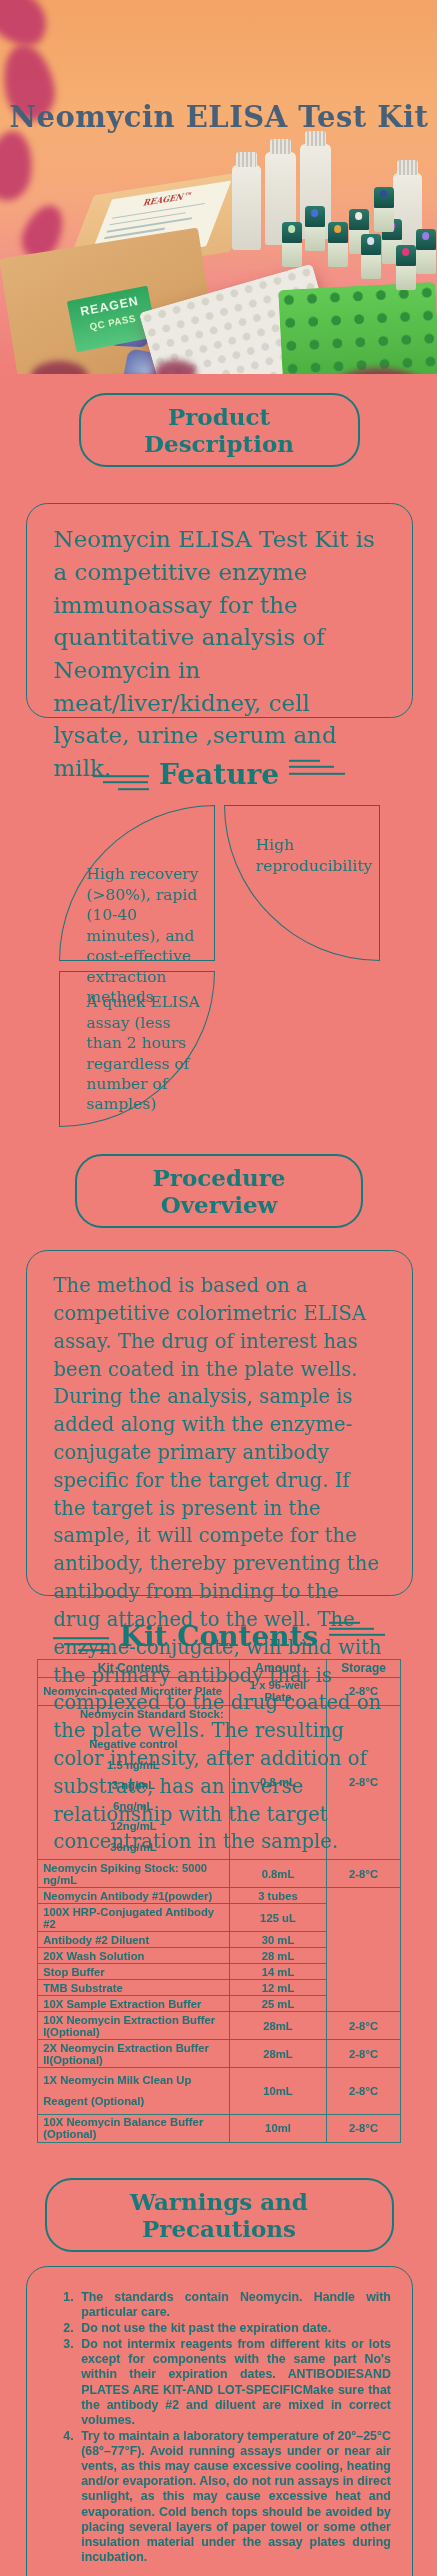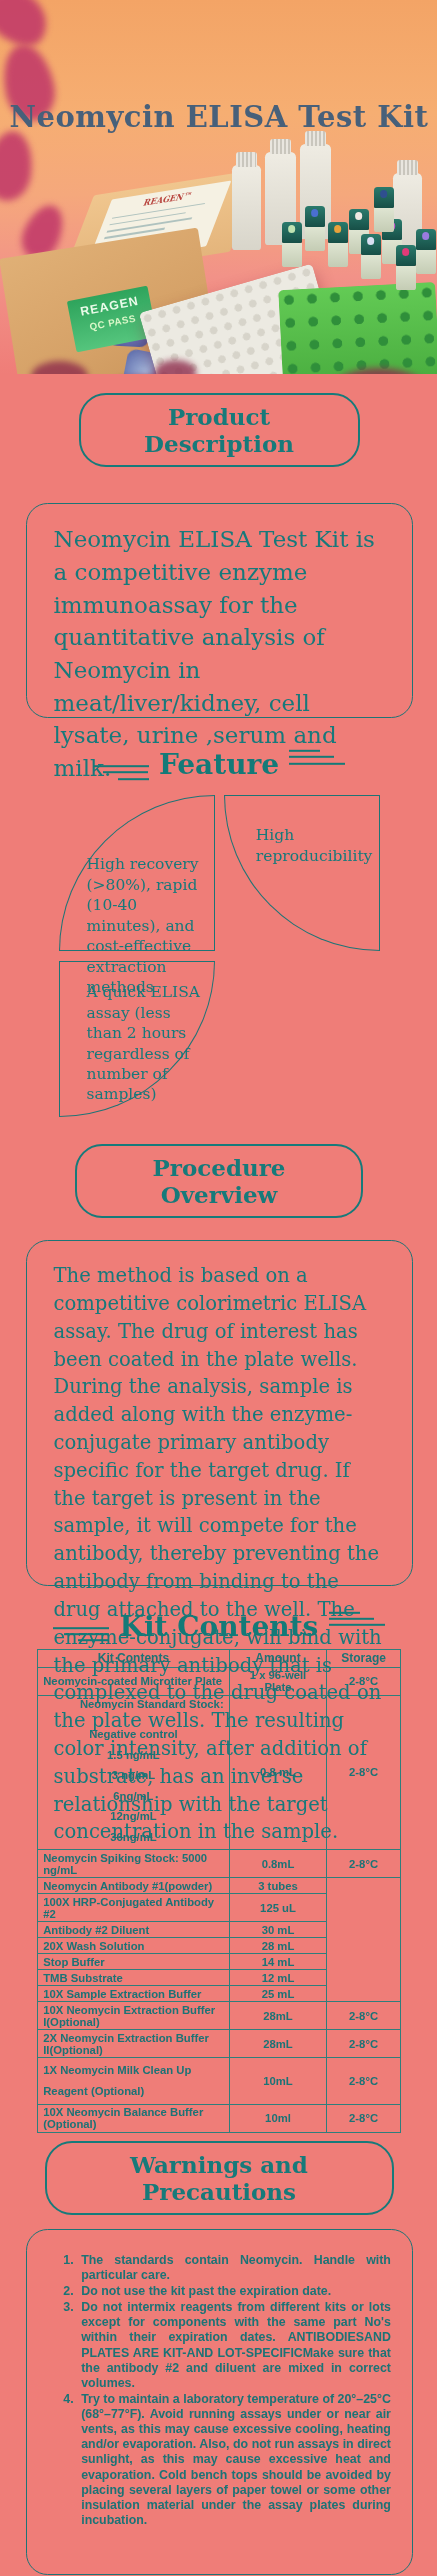--- a/index.html
+++ b/index.html
@@ -197,21 +197,21 @@
     <span class="mound" style="left:325px;top:368px;width:108px;height:59px;"></span>
   </div>
 </div>
 
 <div class="pill" style="width:246px;margin-top:18.5px;">Product Description</div>
 
 <div class="roundbox serifbody" style="margin-top:36px;height:215px;padding:19.6px 27px;font-size:23px;line-height:1.42;">
   <span>Neomycin ELISA Test Kit is a competitive enzyme immunoassay for the quantitative analysis of Neomycin in meat/liver/kidney, cell lysate, urine ,serum and milk.</span>
 </div>
 
-<div class="heading" style="margin-top:30px;">
+<div class="heading" style="margin-top:40px;">
   <span class="deco left">
       <i style="width:56px;"></i>
       <i style="width:45px;margin-left:10.3px;"></i>
       <i style="width:31px;margin-left:25px;"></i>
     </span>
   <span>Feature</span>
   <span class="deco right">
       <i style="width:31px;"></i>
       <i style="width:45px;"></i>
       <i style="width:56px;"></i>
@@ -321,21 +321,21 @@
     <td class="cstor">2-8°C</td>
   </tr>
   <tr>
     <td class="cname">10X Neomycin Balance Buffer (Optional)</td>
     <td class="camt">10ml</td>
     <td class="cstor">2-8°C</td>
   </tr>
 </tbody>
   </table>
 
-<div class="pill" style="width:314px;margin-top:8px;">Warnings and Precautions</div>
+<div class="pill" style="width:314px;margin-top:35px;">Warnings and Precautions</div>
 
 <div class="roundbox" style="margin-top:13.4px;height:346px;padding:23px 20.6px;">
   <ol class="warn">
     <li>The standards contain Neomycin. Handle with particular care.</li>
     <li>Do not use the kit past the expiration date.</li>
     <li>Do not intermix reagents from different kits or lots except for components with the same part No's within their expiration dates. ANTIBODIESAND PLATES ARE KIT-AND LOT-SPECIFICMake sure that the antibody #2 and diluent are mixed in correct volumes.</li>
     <li>Try to maintain a laboratory temperature of 20°–25°C (68°–77°F). Avoid running assays under or near air vents, as this may cause excessive cooling, heating and/or evaporation. Also, do not run assays in direct sunlight, as this may cause excessive heat and evaporation. Cold bench tops should be avoided by placing several layers of paper towel or some other insulation material under the assay plates during incubation.</li>
 
   </ol>
 </div>

